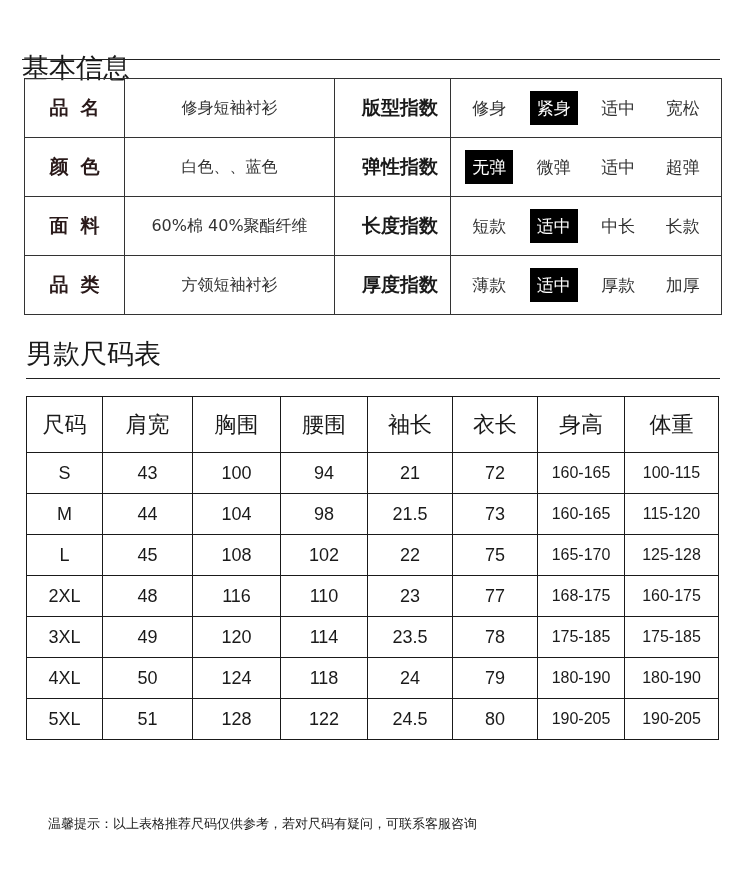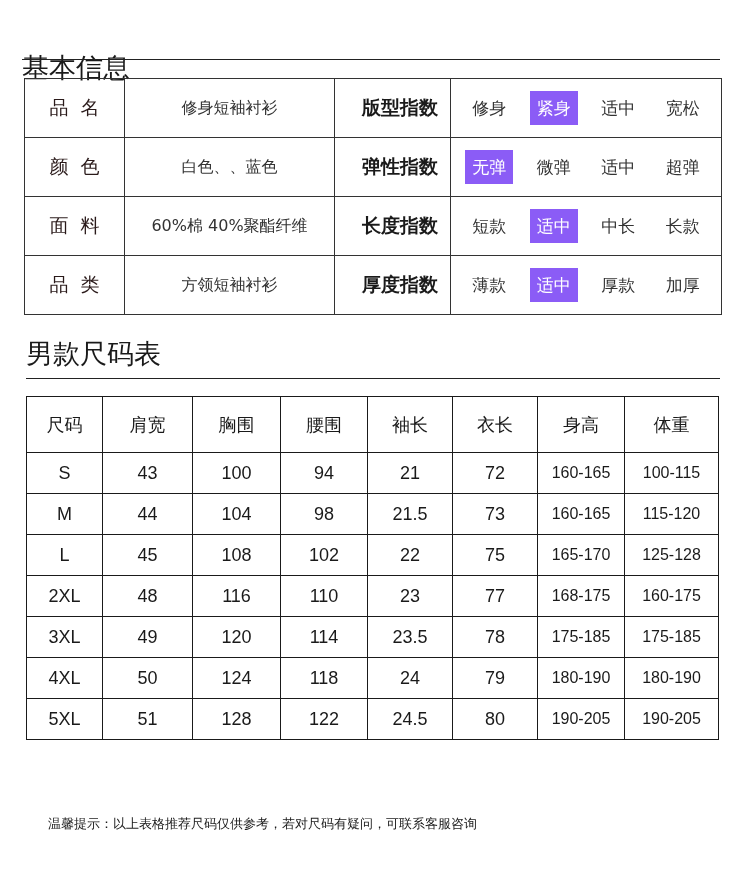--- a/index.html
+++ b/index.html
@@ -15,40 +15,40 @@
   .rule { position: absolute; height: 1px; background: #222; }
 
   
   table.info {
     position: absolute; left: 24px; top: 78px; width: 697px;
     border-collapse: collapse; table-layout: fixed;
   }
   table.info td {
     border: 1px solid #333; height: 56px; text-align: center; vertical-align: middle;
   }
-  table.info td.lbl { font-size: 19px; font-weight: normal; color: #2a1a1a; letter-spacing: 12px; padding-left: 12px; }
+  table.info td.lbl { font-size: 19px; font-weight: bold; color: #2a1a1a; letter-spacing: 12px; padding-left: 12px; }
   table.info td.val { font-size: 16px; color: #333; }
   table.info td.idx { font-size: 19px; font-weight: bold; color: #1a1a1a; padding-left: 15px; }
   table.info td.opts { padding: 12px 6px; }
   .opt-row { display: flex; justify-content: space-around; align-items: center; }
   .opt {
     font-size: 17px; color: #333; padding: 5px 7px; line-height: 24px;
   }
-  .opt.sel { background: #8b5cf6; color: #ffffff; }
+  .opt.sel { background: #000000; color: #ffffff; }
 
   
   table.size {
     position: absolute; left: 26px; top: 396px; width: 692px;
     border-collapse: collapse; table-layout: fixed;
   }
   table.size th, table.size td {
     border: 1px solid #1a1a1a; text-align: center; vertical-align: middle;
     font-weight: normal; color: #1a1a1a;
   }
-  table.size th { height: 56px; font-size: 18px; }
+  table.size th { height: 56px; font-size: 22px; }
   table.size td { height: 41px; font-size: 18px; font-family: "Liberation Sans", "DejaVu Sans", sans-serif; }
   table.size td.rng { font-size: 16px; padding-top: 0; }
 
   .note {
     position: absolute; left: 48px; top: 815px; font-size: 13px; color: #1a1a1a;
   }
 </style>
 </head>
 <body>
 

